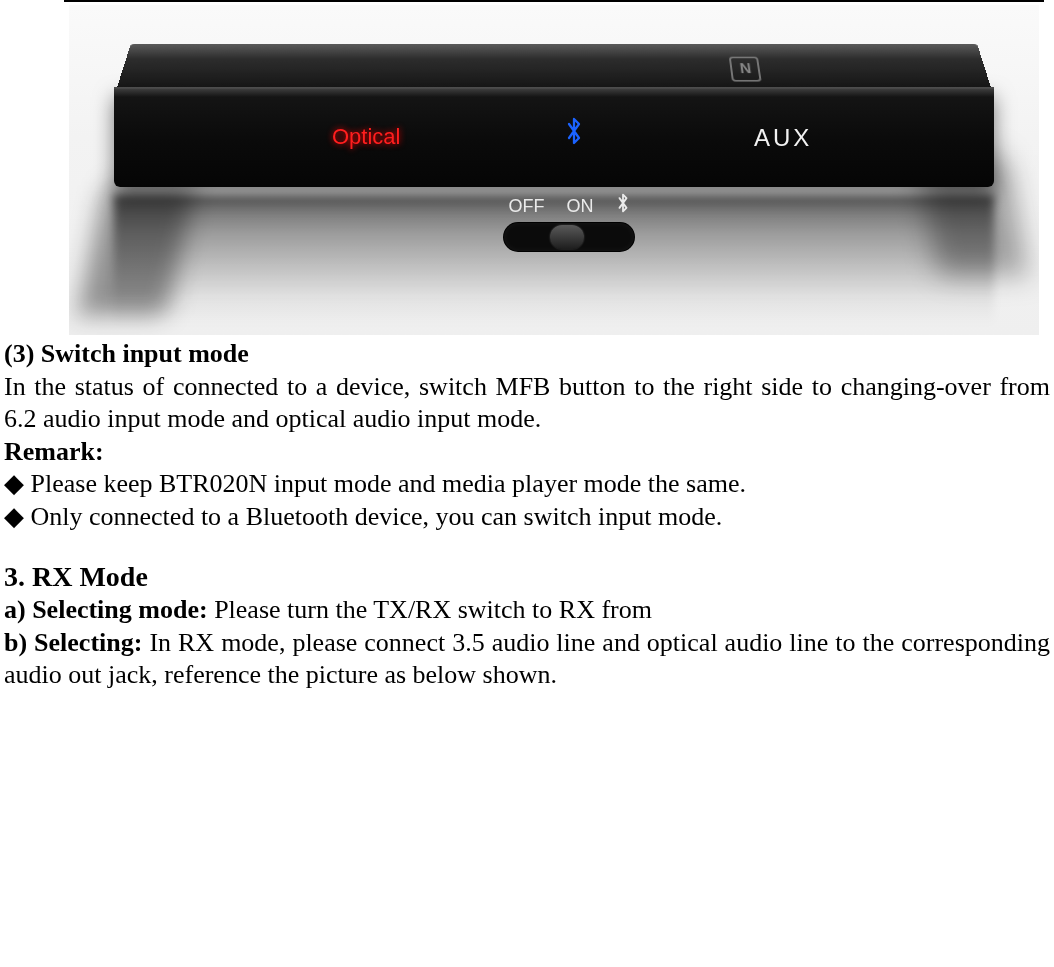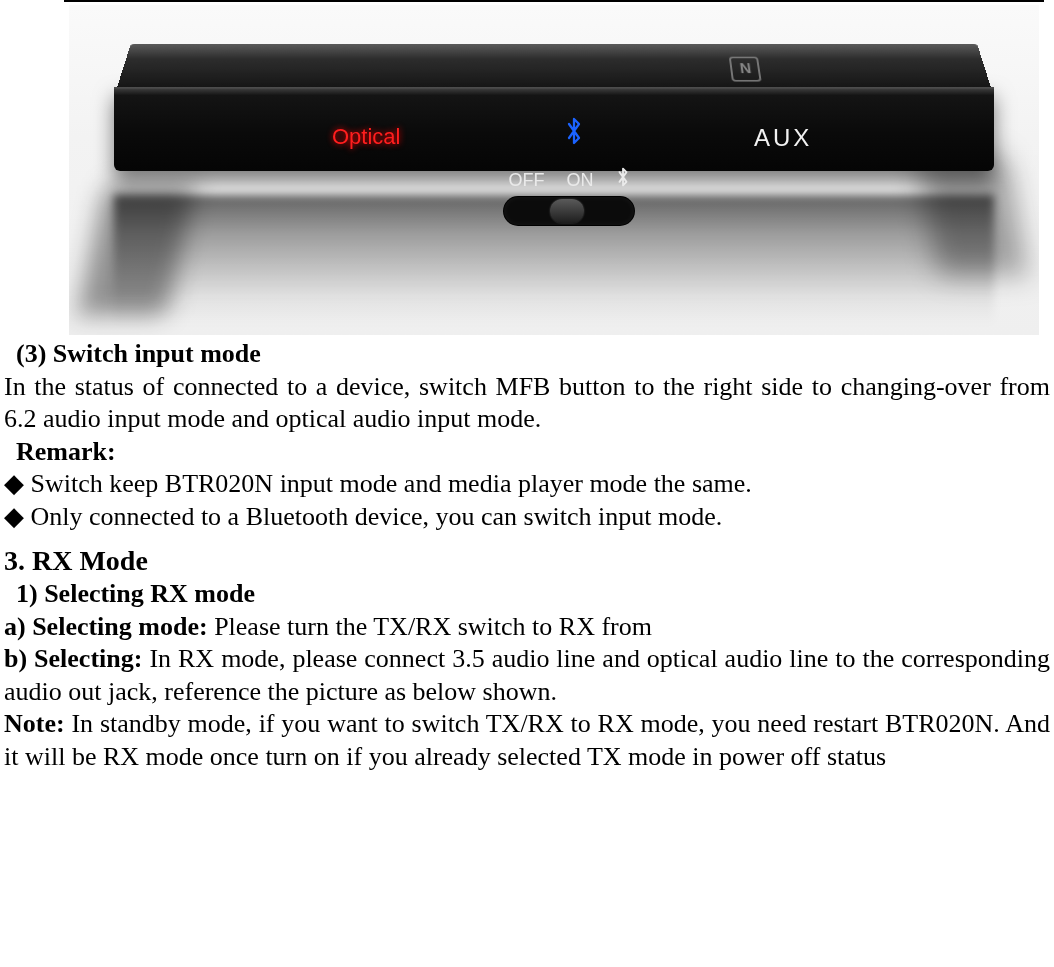--- a/index.html
+++ b/index.html
@@ -92,21 +92,21 @@
       font-family: Arial, sans-serif;
       font-weight: bold;
       font-size: 16px;
       letter-spacing: -1px;
     }
     .device-front {
       position: absolute;
       top: 54px;
       left: 0;
       right: 0;
-      height: 84px;
+      height: 100px;
       background: linear-gradient(180deg, #464646 0%, #141414 10%, #0a0a0a 55%, #050505 100%);
       border-radius: 0 0 6px 6px;
       box-shadow: inset 0 2px 0 rgba(255,255,255,0.05), 0 10px 20px rgba(0,0,0,0.5);
     }
     .label-optical {
       position: absolute;
       left: 218px;
       top: 36px;
       color: #ff1e1e;
       font-family: Arial, sans-serif;
@@ -127,21 +127,21 @@
       top: 36px;
       color: #f2f2f2;
       font-family: Arial, sans-serif;
       font-size: 24px;
       letter-spacing: 3px;
       text-align: right;
     }
     .switchbar {
       position: absolute;
       left: 360px;
-      top: 134px;
+      top: 160px;
       width: 190px;
       height: 70px;
       display: flex;
       flex-direction: column;
       align-items: center;
     }
     .switch-labels {
       display: flex;
       gap: 22px;
       color: #eaeaea;
@@ -179,25 +179,24 @@
       height: 130px;
       background: linear-gradient(180deg, rgba(0,0,0,0.6) 0%, rgba(0,0,0,0.35) 30%, rgba(0,0,0,0.05) 80%, rgba(0,0,0,0) 100%);
       filter: blur(4px);
     }
 
     .content {
       padding: 0 2px 6px 2px;
     }
     .h-sub {
       font-weight: bold;
-      margin-left: 12px;
     }
     .h-section {
       font-weight: bold;
-      margin-top: 10px;
+      margin-top: 26px;
       font-size: 28px;
     }
     .para {
       text-align: justify;
     }
     .bullet {
       display: block;
     }
     .bullet::before {
       content: "◆ ";
@@ -249,30 +248,26 @@
         </div>
       </div>
     </div>
   </div>
 </div>
 
 <div class="content">
   <div class="h-sub">(3) Switch input mode</div>
   <div class="para">In the status of connected to a device, switch MFB button to the right side to changing-over from 6.2 audio input mode and optical audio input mode.</div>
   <div class="h-sub">Remark:</div>
-  <span class="bullet">Switch keep BTR020N input mode and media player mode the same.</span>
+  <span class="bullet">Please keep BTR020N input mode and media player mode the same.</span>
   <span class="bullet">Only connected to a Bluetooth device, you can switch input mode.</span>
 
   <div class="h-section">3.  RX Mode</div>
-  <div class="h-sub line">1) Selecting RX mode</div>
 
   <div class="para">
     <span class="inline-bold">a) Selecting mode: </span><span>Please turn the TX/RX switch to RX from</span>
   </div>
 
   <div class="para">
     <span class="inline-bold">b) Selecting: </span><span>In RX mode, please connect 3.5 audio line and optical audio line to the corresponding audio out jack, reference the picture as below shown.</span>
   </div>
 
-  <div class="para">
-    <span class="inline-bold">Note: </span><span>In standby mode, if you want to switch TX/RX to RX mode, you need restart BTR020N. And it will be RX mode once turn on if you already selected TX mode in power off status</span>
-  </div>
 </div>
 
 </body></html>

